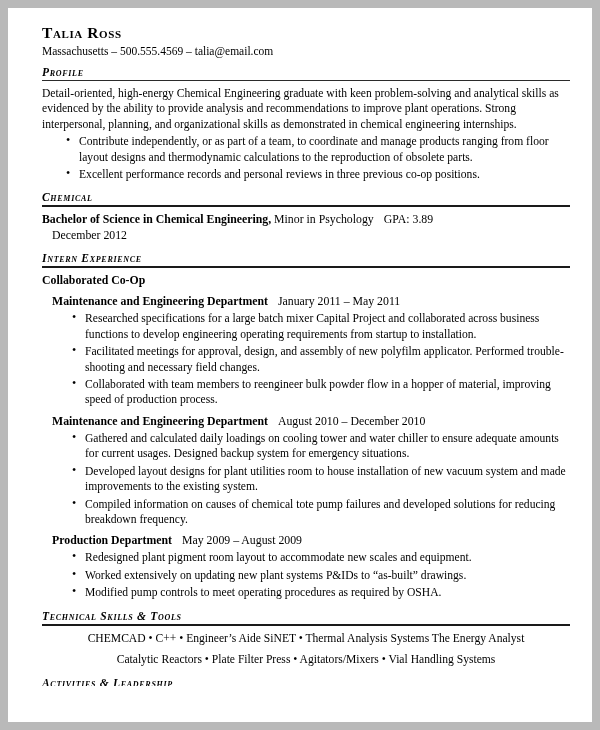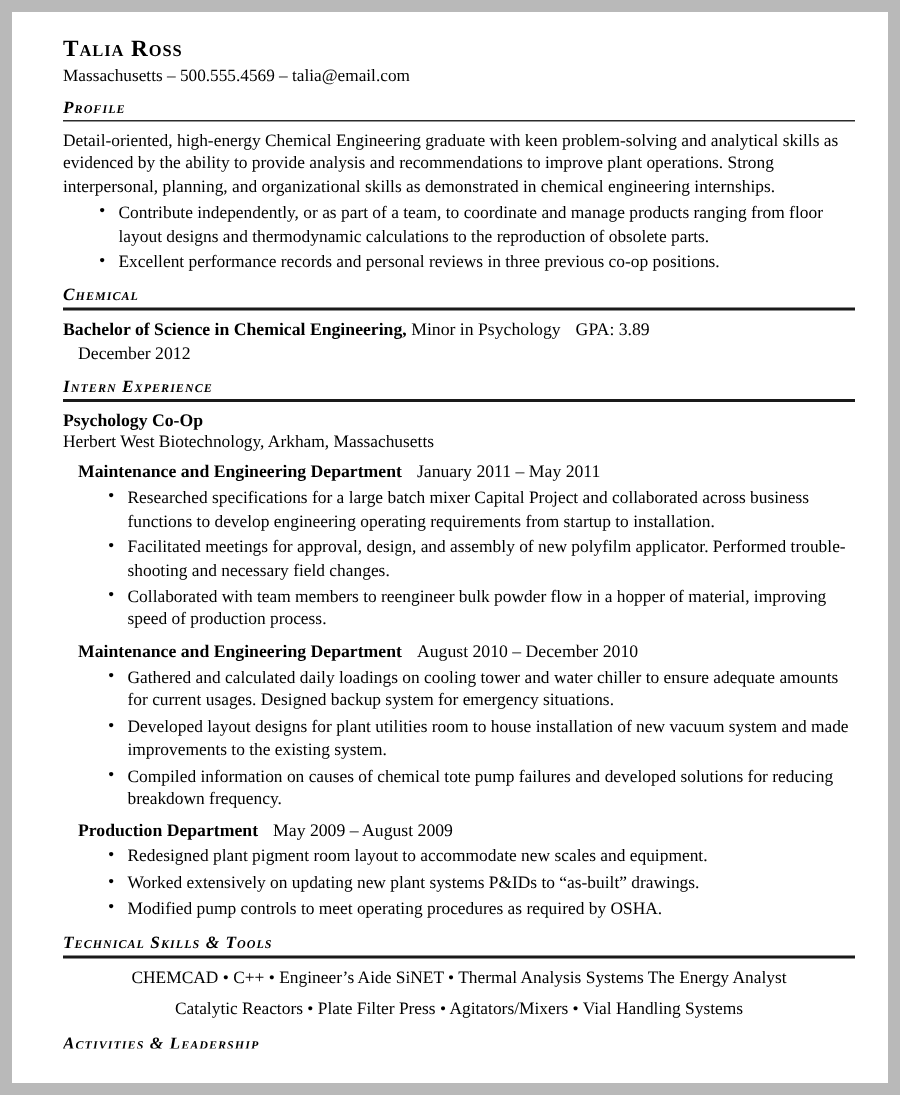--- a/index.html
+++ b/index.html
@@ -142,22 +142,21 @@
   <div class="row">
     <div class="left"><span class="bold">Bachelor of Science in Chemical Engineering,</span><span> Minor in Psychology</span></div>
     <div class="right">GPA: 3.89</div>
   </div>
   <div class="row edu-line2">
     <div class="right">December 2012</div>
   </div>
 
   <div class="section-head">Intern Experience</div>
   <hr class="rule thick">
-  <div class="job-title">Psychology Co-Op</div>
-  <div class="employer">Herbert West Biotechnology, Arkham, Massachusetts</div>
+  <div class="job-title">Collaborated Co-Op</div>
 
   <div class="row dept-row">
     <div class="left">Maintenance and Engineering Department</div>
     <div class="right">January 2011 – May 2011</div>
   </div>
   <ul class="dept-list">
     <li>Researched specifications for a large batch mixer Capital Project and collaborated across business functions to develop engineering operating requirements from startup to installation.</li>
     <li>Facilitated meetings for approval, design, and assembly of new polyfilm applicator. Performed trouble-shooting and necessary field changes.</li>
     <li>Collaborated with team members to reengineer bulk powder flow in a hopper of material, improving speed of production process.</li>
   </ul>

